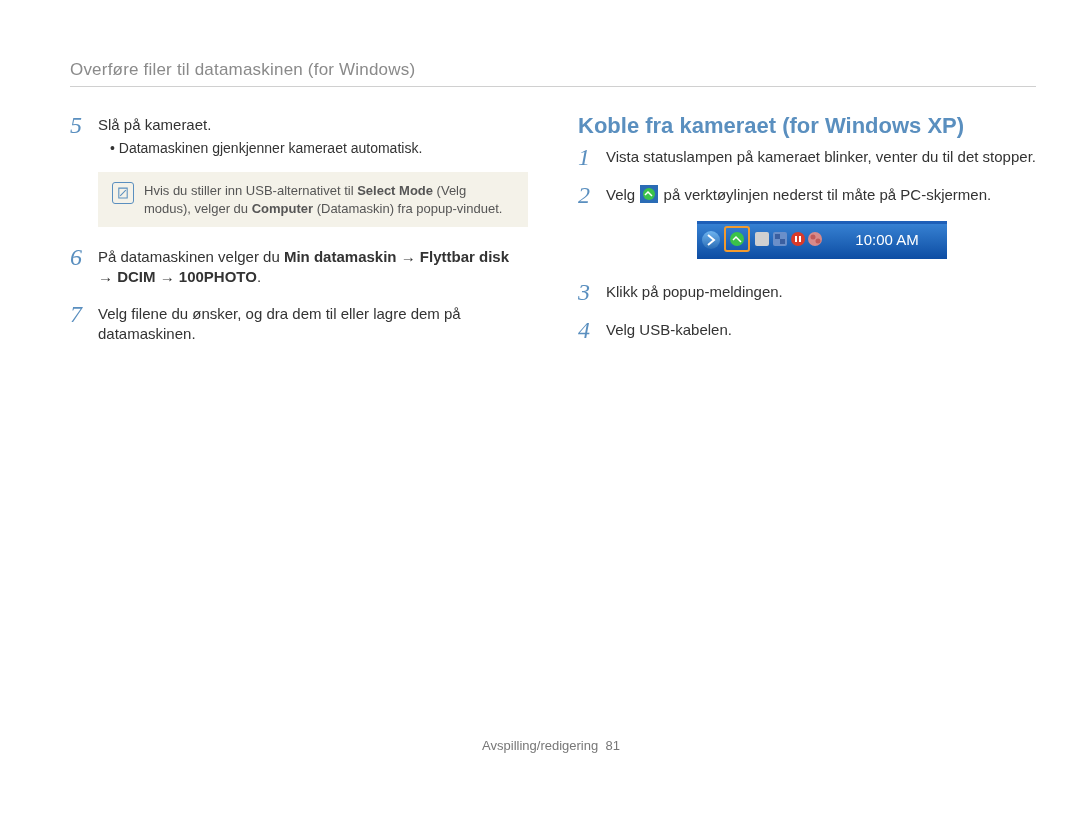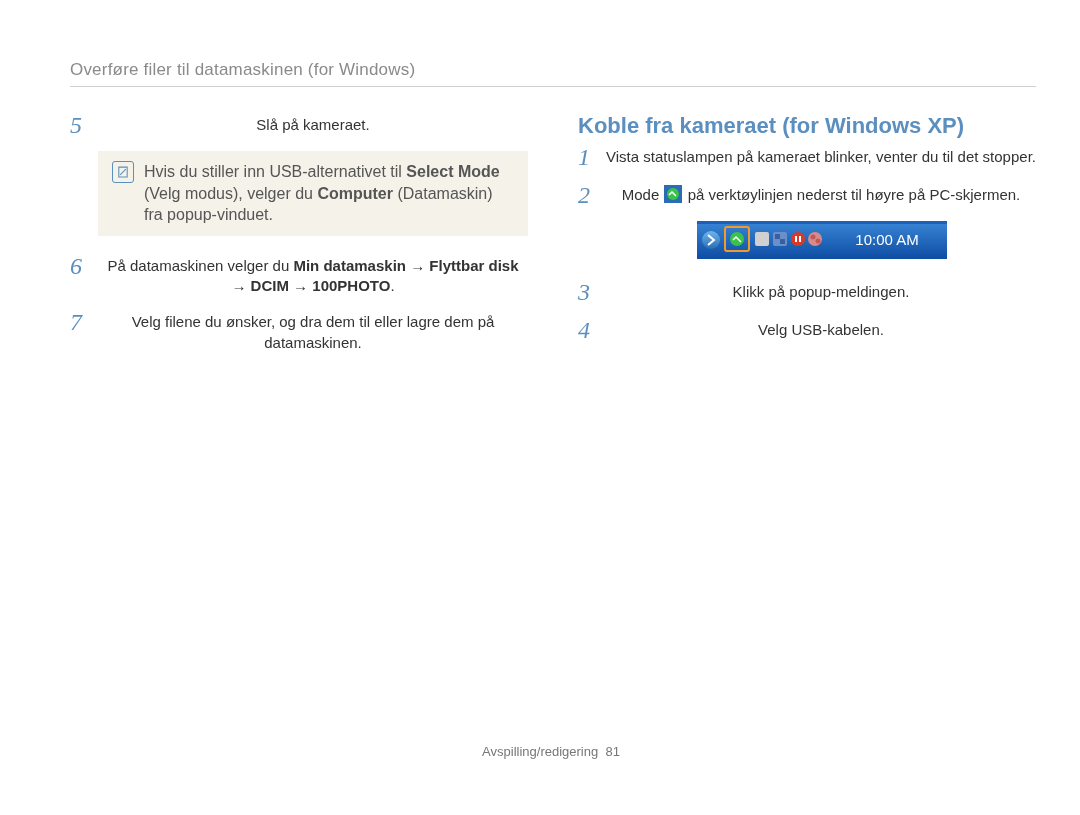--- a/index.html
+++ b/index.html
@@ -47,38 +47,37 @@
     font-style: italic;
     font-family: Georgia, 'Times New Roman', serif;
     line-height: 1;
     min-width: 20px;
   }
   .step-body {
     flex: 1;
     padding-top: 2px;
     font-size: 15px;
     color: #333;
-    text-align: center;
   }
   .bullet {
     padding-left: 12px;
     font-size: 14px;
     color: #333;
     margin-top: 4px;
   }
   .bullet::before {
     content: "• ";
   }
   .note-box {
     background: #f4f2e9;
     display: flex;
     gap: 10px;
     padding: 10px 14px;
     margin: 10px 0 18px 0;
-    font-size: 16px;
+    font-size: 13px;
     color: #555;
     line-height: 1.35;
   }
   .note-icon {
     width: 20px;
     height: 20px;
     border: 1.5px solid #5a8fbf;
     border-radius: 3px;
     color: #5a8fbf;
     display: flex;
@@ -109,21 +108,21 @@
   .tray-box {
     margin: 8px 0 18px 30px;
     text-align: center;
   }
   .tray-svg {
     width: 250px;
     height: 38px;
   }
   .footer {
     position: absolute;
-    bottom: 16px;
+    bottom: 22px;
     left: 0;
     right: 0;
     text-align: center;
     font-size: 13px;
     color: #777;
     margin-left: 22px;
   }
   .bold { font-weight: bold; }
 </style>
 </head>
@@ -134,20 +133,21 @@
   <div class="header-title">Overføre filer til datamaskinen (for Windows)</div>
 
   <div class="columns">
 
     <div class="col">
 
       <div class="step">
         <div class="step-num">5</div>
         <div class="step-body">
           <span>Slå på kameraet.</span>
+          <div class="bullet">Datamaskinen gjenkjenner kameraet automatisk.</div>
         </div>
       </div>
 
       <div class="note-box" style="margin-left:28px;">
         <div class="note-icon">
           <svg viewBox="0 0 20 20" width="14" height="14">
               <path d="M4 3 L16 3 L16 17 L4 17 Z M6 14 L14 6" fill="none" stroke="#5a8fbf" stroke-width="1.5"></path>
             </svg>
         </div>
         <div>
@@ -174,29 +174,29 @@
       <div class="section-title">Koble fra kameraet (for Windows XP)</div>
 
       <div class="step">
         <div class="step-num">1</div>
         <div class="step-body">Vista statuslampen på kameraet blinker, venter du til det stopper.</div>
       </div>
 
       <div class="step">
         <div class="step-num">2</div>
         <div class="step-body">
-          <span>Mode </span>
+          <span>Velg </span>
           <span class="inline-icon">
             <svg viewBox="0 0 18 18" width="18" height="18">
               <rect x="0" y="0" width="18" height="18" fill="#2a6cb5"></rect>
               <circle cx="9" cy="9" r="6" fill="#3bc24a"></circle>
               <path d="M5 10 L8 7 L12 11" stroke="#fff" stroke-width="1.5" fill="none"></path>
             </svg>
           </span>
-          <span> på verktøylinjen nederst til høyre på PC-skjermen.</span>
+          <span> på verktøylinjen nederst til måte på PC-skjermen.</span>
         </div>
       </div>
 
       <div class="tray-box">
         <svg class="tray-svg" viewBox="0 0 250 38">
           <defs>
             <linearGradient id="g1" x1="0" y1="0" x2="0" y2="1">
               <stop offset="0" stop-color="#3a85d6"></stop>
               <stop offset="1" stop-color="#0d4da3"></stop>
             </linearGradient>

